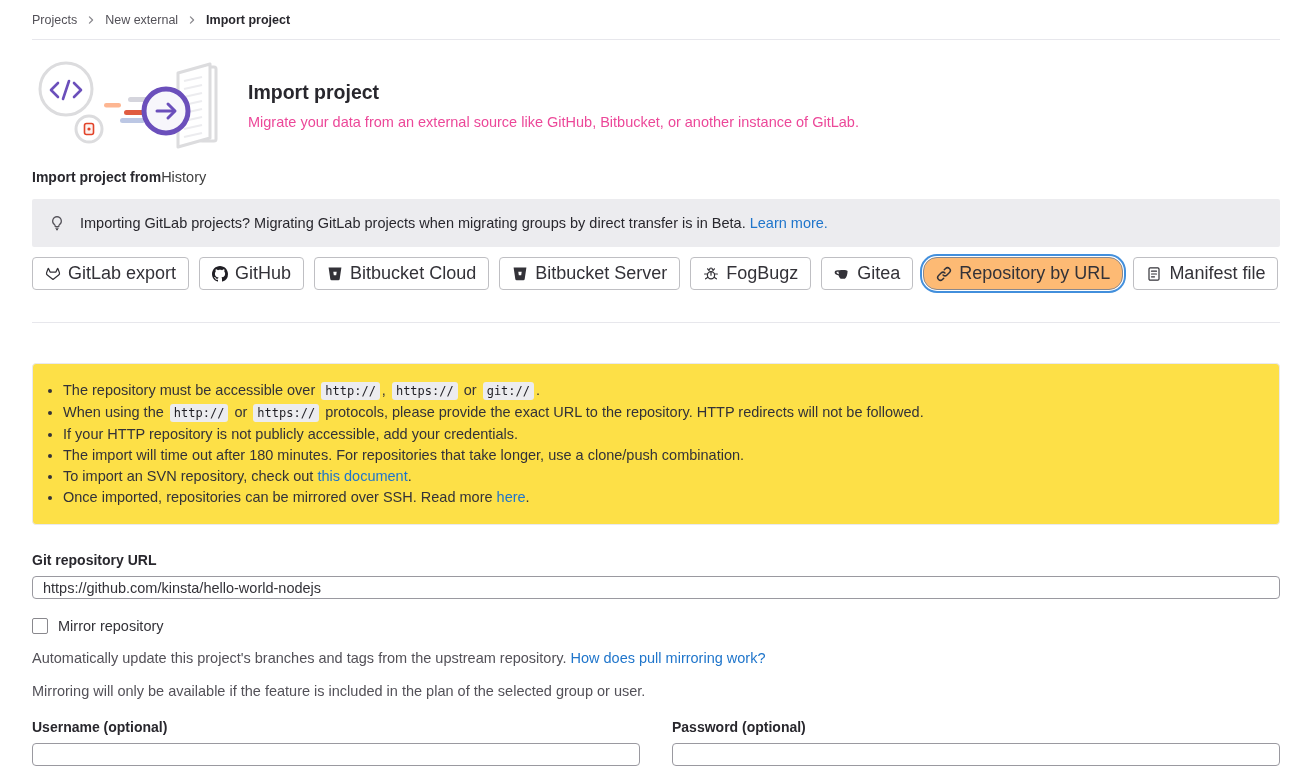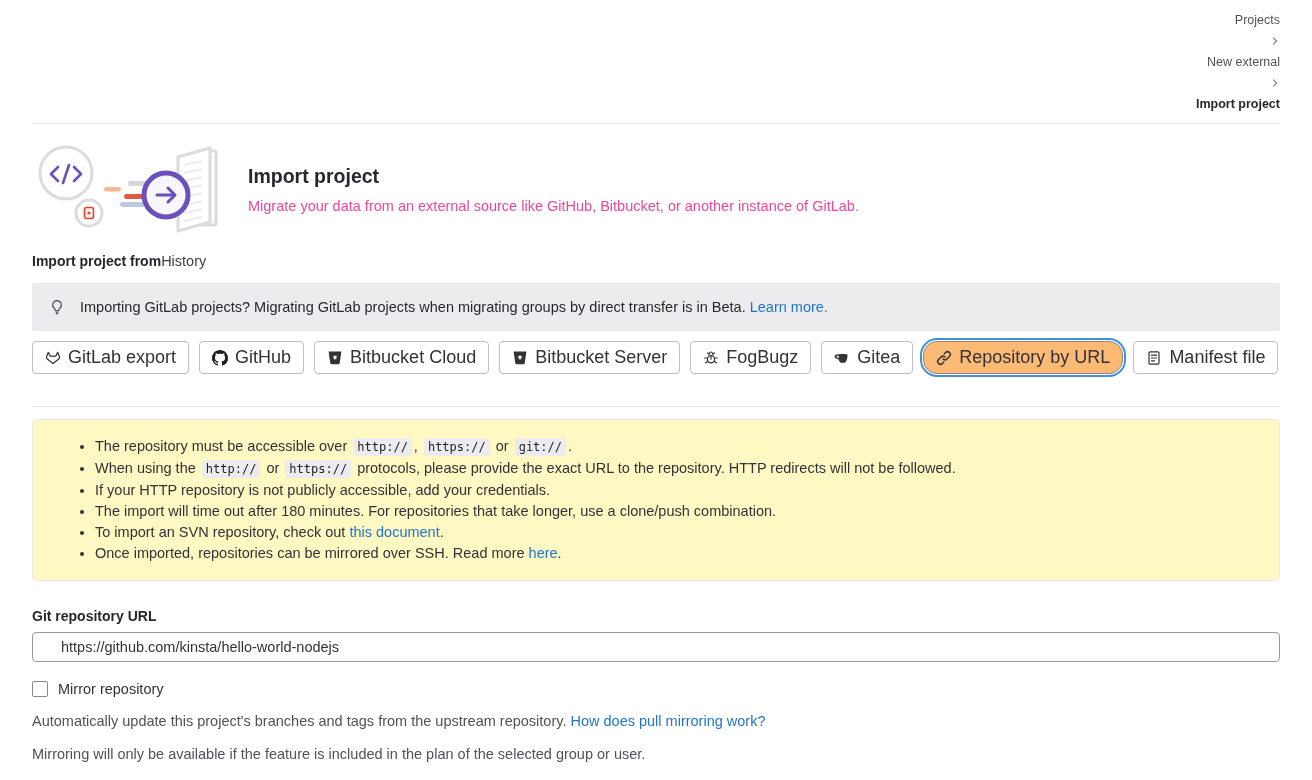--- a/index.html
+++ b/index.html
@@ -6,22 +6,22 @@
   html, body { margin:0; padding:0; }
   body {
     width:1312px; height:780px; overflow:hidden;
     background:#fff; color:#333238;
     font-family:"Liberation Sans", sans-serif;
     font-size:14.5px;
   }
   .page { padding:0 32px; }
 
   
-  .breadcrumb { display:flex; align-items:flex-end; gap:9px; padding:13px 0 12px;
-    font-size:12.5px; color:#535158; border-bottom:1px solid #e7e7ec;flex-direction:column; }
+  .breadcrumb { display:flex; align-items:center; gap:9px; padding:13px 0 12px;
+    font-size:12.5px; color:#535158; border-bottom:1px solid #e7e7ec; }
   .breadcrumb a.crumb { color:#535158; text-decoration:none; }
   .crumb-sep { display:inline-flex; color:#89888d; }
   .crumb-current { font-weight:700; color:#28272d; }
 
   
   .header { display:flex; align-items:center; padding:19px 0 17px; }
   .illustration { width:192px; height:92px; margin-right:24px; flex:none; }
   .page-title { margin:0 0 10px; font-size:19.5px; font-weight:700; color:#28272d; }
   .page-desc { margin:0; font-size:14.5px; color:#ec4899; }
 
@@ -41,32 +41,32 @@
   .src-btn { display:inline-flex; align-items:center; gap:7px; height:33px; padding:0 12px;
     background:#fff; border:1px solid #bfbfc3; border-radius:4px;
     font-family:inherit; font-size:18px; color:#333238; cursor:pointer; white-space:nowrap; }
   .src-btn .btn-icon { display:inline-flex; width:16px; height:16px; }
   .src-btn.selected { background:#fdba74; border-color:#89888d;
     box-shadow:0 0 0 1px #fff, 0 0 0 3px #428fdc;border-radius:14px; }
 
   .mid-divider { border-bottom:1px solid #e7e7ec; margin-top:32px; }
 
   
-  .notes-panel { margin-top:12px; background:#fef9c3; border:1px solid #e9e9ee;
-    border-radius:4px; padding:16px 40px; }
+  .notes-panel { margin-top:40px; background:#fde047; border:1px solid #e9e9ee;
+    border-radius:4px; padding:16px 8px; }
   .notes-panel ul { margin:0; padding-left:22px; }
   .notes-panel li { line-height:21px; color:#333238; }
   .notes-panel a { color:#1f75cb; text-decoration:none; }
   code.inline { font-family:"DejaVu Sans Mono", monospace; font-size:12px;
     background:#ececef; color:#1f1e24; padding:2px 4px; border-radius:3px; margin:0 2px; }
 
   
   .form-label { font-weight:700; font-size:14px; color:#28272d; margin:27px 0 8px; }
-  .text-input { width:100%; height:30px; border:1px solid #9a99a0; border-radius:4px;
-    padding:0 28px; font-family:inherit; font-size:14.5px; color:#333238; background:#fff; }
+  .text-input { width:100%; height:23px; border:1px solid #9a99a0; border-radius:4px;
+    padding:0 10px; font-family:inherit; font-size:14.5px; color:#333238; background:#fff; }
   .checkbox-row { display:flex; align-items:center; gap:10px; margin-top:19px; }
   .checkbox { appearance:none; -webkit-appearance:none; width:16px; height:16px; margin:0;
     border:1px solid #89888d; border-radius:2px; background:#fff; }
   .help-text { margin-top:16px; color:#535158; }
   .help-text a { color:#1f75cb; text-decoration:none; }
   .plan-note { margin-top:17px; color:#535158; }
   .field-row { display:flex; gap:32px; margin-top:20px; }
   .field-col { flex:1; }
   .field-col .form-label { margin:0 0 8px; }
 </style>

